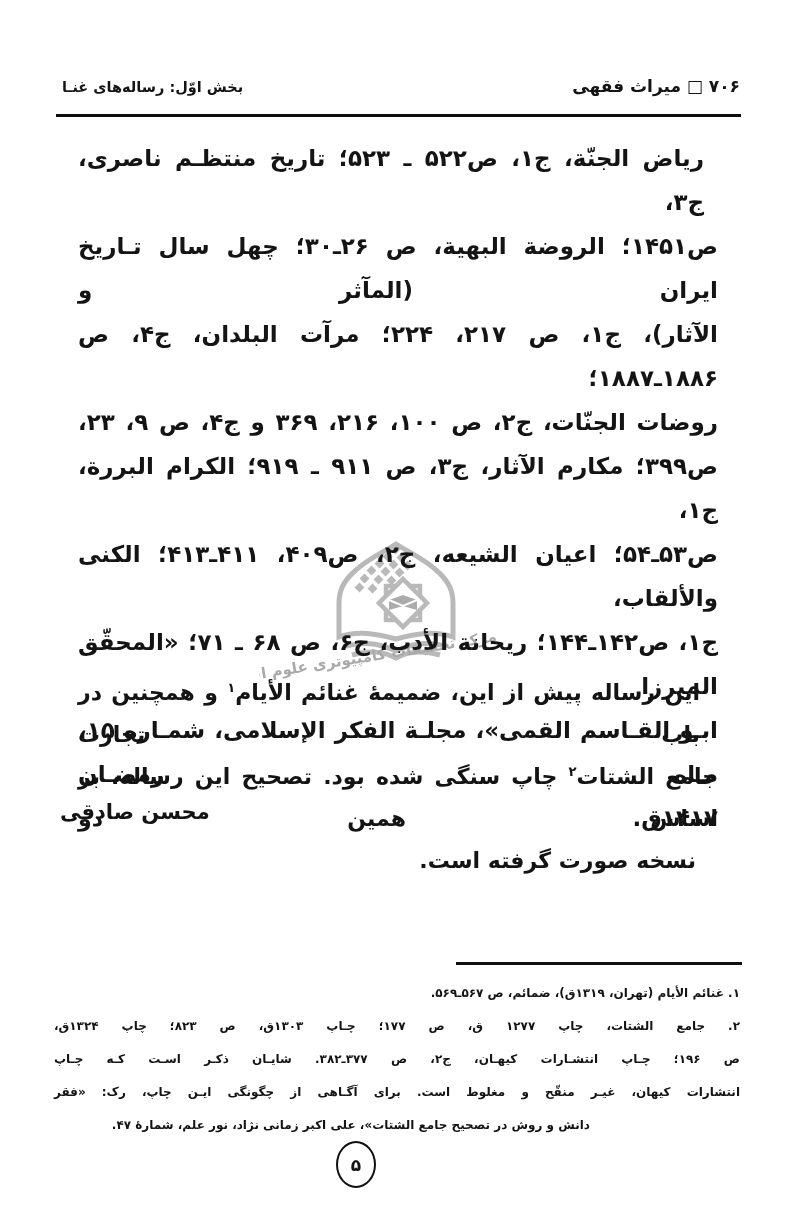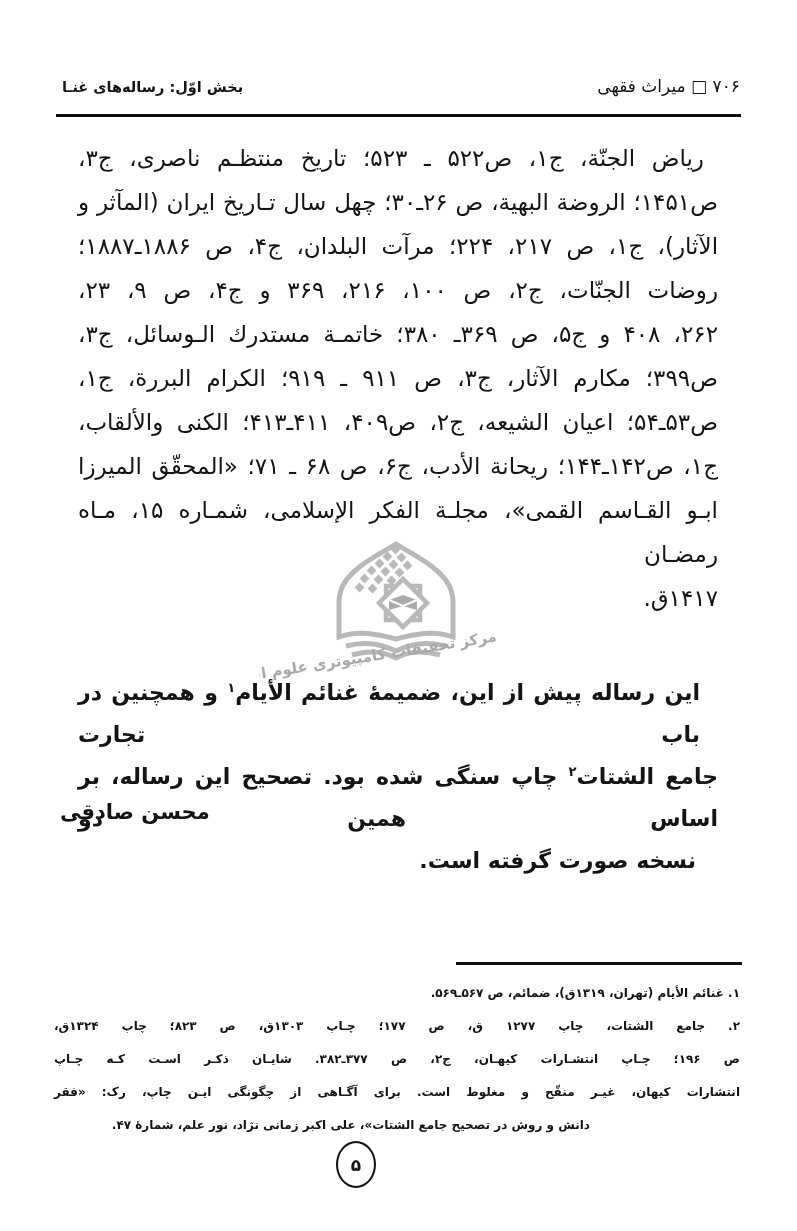--- a/index.html
+++ b/index.html
@@ -9,34 +9,34 @@
     margin:0 auto;
     background:#ffffff;
     overflow:hidden;
     direction:rtl;
     font-family:"DejaVu Sans","Liberation Sans",sans-serif;
     color:#141414;
   }
   
   .hdr-right{
     position:absolute;top:76px;right:57px;
-    font-size:17px;font-weight:normal;letter-spacing:0;
+    font-size:17px;font-weight:bold;letter-spacing:0;
   }
   .hdr-left{
     position:absolute;top:79px;left:62px;
     font-size:14.5px;font-weight:bold;
   }
   .hdr-rule{
     position:absolute;top:114px;left:56px;right:56px;
     height:3px;background:#0c0c0c;
   }
   
   .body-block{
     position:absolute;top:136px;right:79px;width:640px;
-    font-size:23px;font-weight:normal;line-height:44px;
+    font-size:23px;font-weight:bold;line-height:44px;
     z-index:2;
   }
   .body-line{
     text-align:justify;text-align-last:justify;text-justify:inter-word;
     white-space:nowrap;overflow:visible;
     text-align-last:justify;
   }
   .body-line.justify{white-space:normal;}
   .body-line.first{padding-right:14px;}
   .body-line.last{text-align:right;text-align-last:right;}
@@ -99,21 +99,20 @@
 
   <div class="hdr-right">۷۰۶ □ میراث فقهی</div>
   <div class="hdr-left">بخش اوّل: رساله‌های غنـا</div>
   <div class="hdr-rule"></div>
 
   <div class="body-block">
     <div class="body-line justify first">ریاض الجنّة، ج۱، ص۵۲۲ ـ ۵۲۳؛ تاریخ منتظـم ناصری، ج۳،</div>
     <div class="body-line justify">ص۱۴۵۱؛ الروضة البهیة، ص ۲۶ـ۳۰؛ چهل سال تـاریخ ایران (المآثر و</div>
     <div class="body-line justify">الآثار)، ج۱، ص ۲۱۷، ۲۲۴؛ مرآت البلدان، ج۴، ص ۱۸۸۶ـ۱۸۸۷؛</div>
     <div class="body-line justify">روضات الجنّات، ج۲، ص ۱۰۰، ۲۱۶، ۳۶۹ و ج۴، ص ۹، ۲۳،</div>
-    <div class="body-line justify">۲۶۲، ۴۰۸ و ج۵، ص ۳۶۹ـ ۳۸۰؛ خاتمـة مستدرك الـوسائل، ج۳،</div>
     <div class="body-line justify">ص۳۹۹؛ مکارم الآثار، ج۳، ص ۹۱۱ ـ ۹۱۹؛ الکرام البررة، ج۱،</div>
     <div class="body-line justify">ص۵۳ـ۵۴؛ اعیان الشیعه، ج۲، ص۴۰۹، ۴۱۱ـ۴۱۳؛ الکنی والألقاب،</div>
     <div class="body-line justify">ج۱، ص۱۴۲ـ۱۴۴؛ ریحانة الأدب، ج۶، ص ۶۸ ـ ۷۱؛ «المحقّق المیرزا</div>
     <div class="body-line justify">ابـو القـاسم القمی»، مجلـة الفکر الإسلامی، شمـاره ۱۵، مـاه رمضـان</div>
     <div class="body-line justify last">۱۴۱۷ق.</div>
   </div>
 
   <svg class="watermark" viewBox="0 0 132 128" fill="none" xmlns="http://www.w3.org/2000/svg">
     <g stroke="#b6b6b6" stroke-width="5" fill="none">
 

